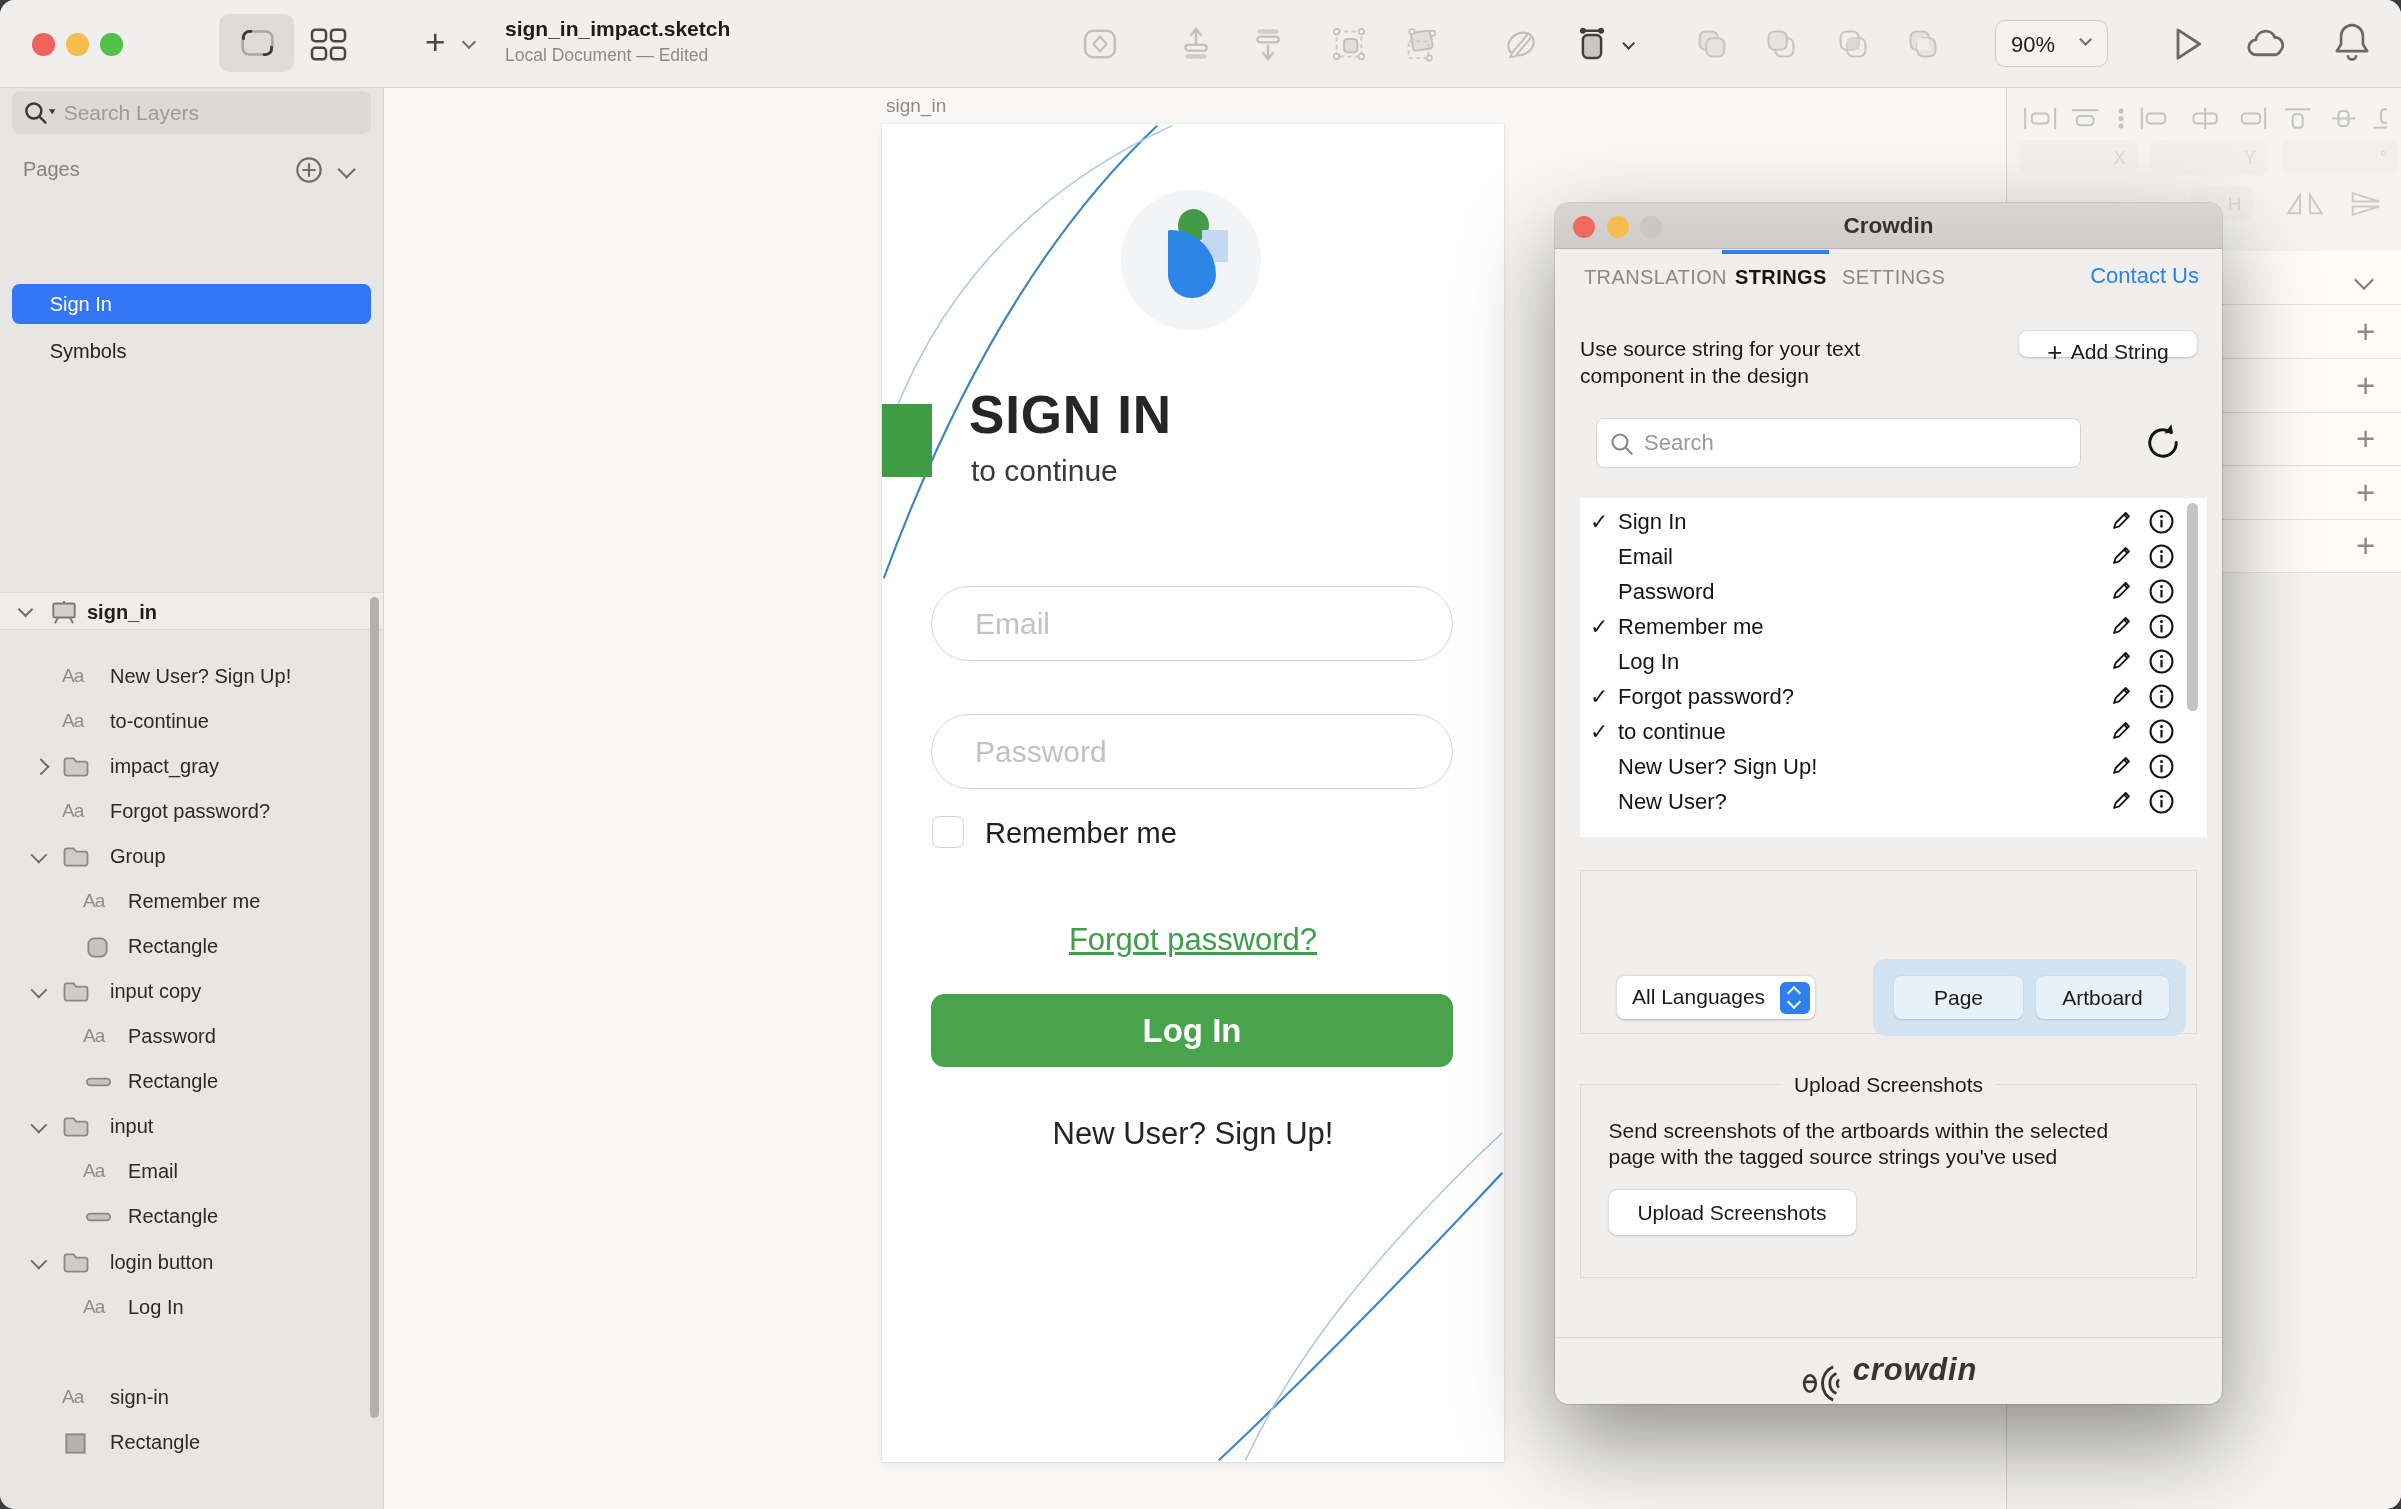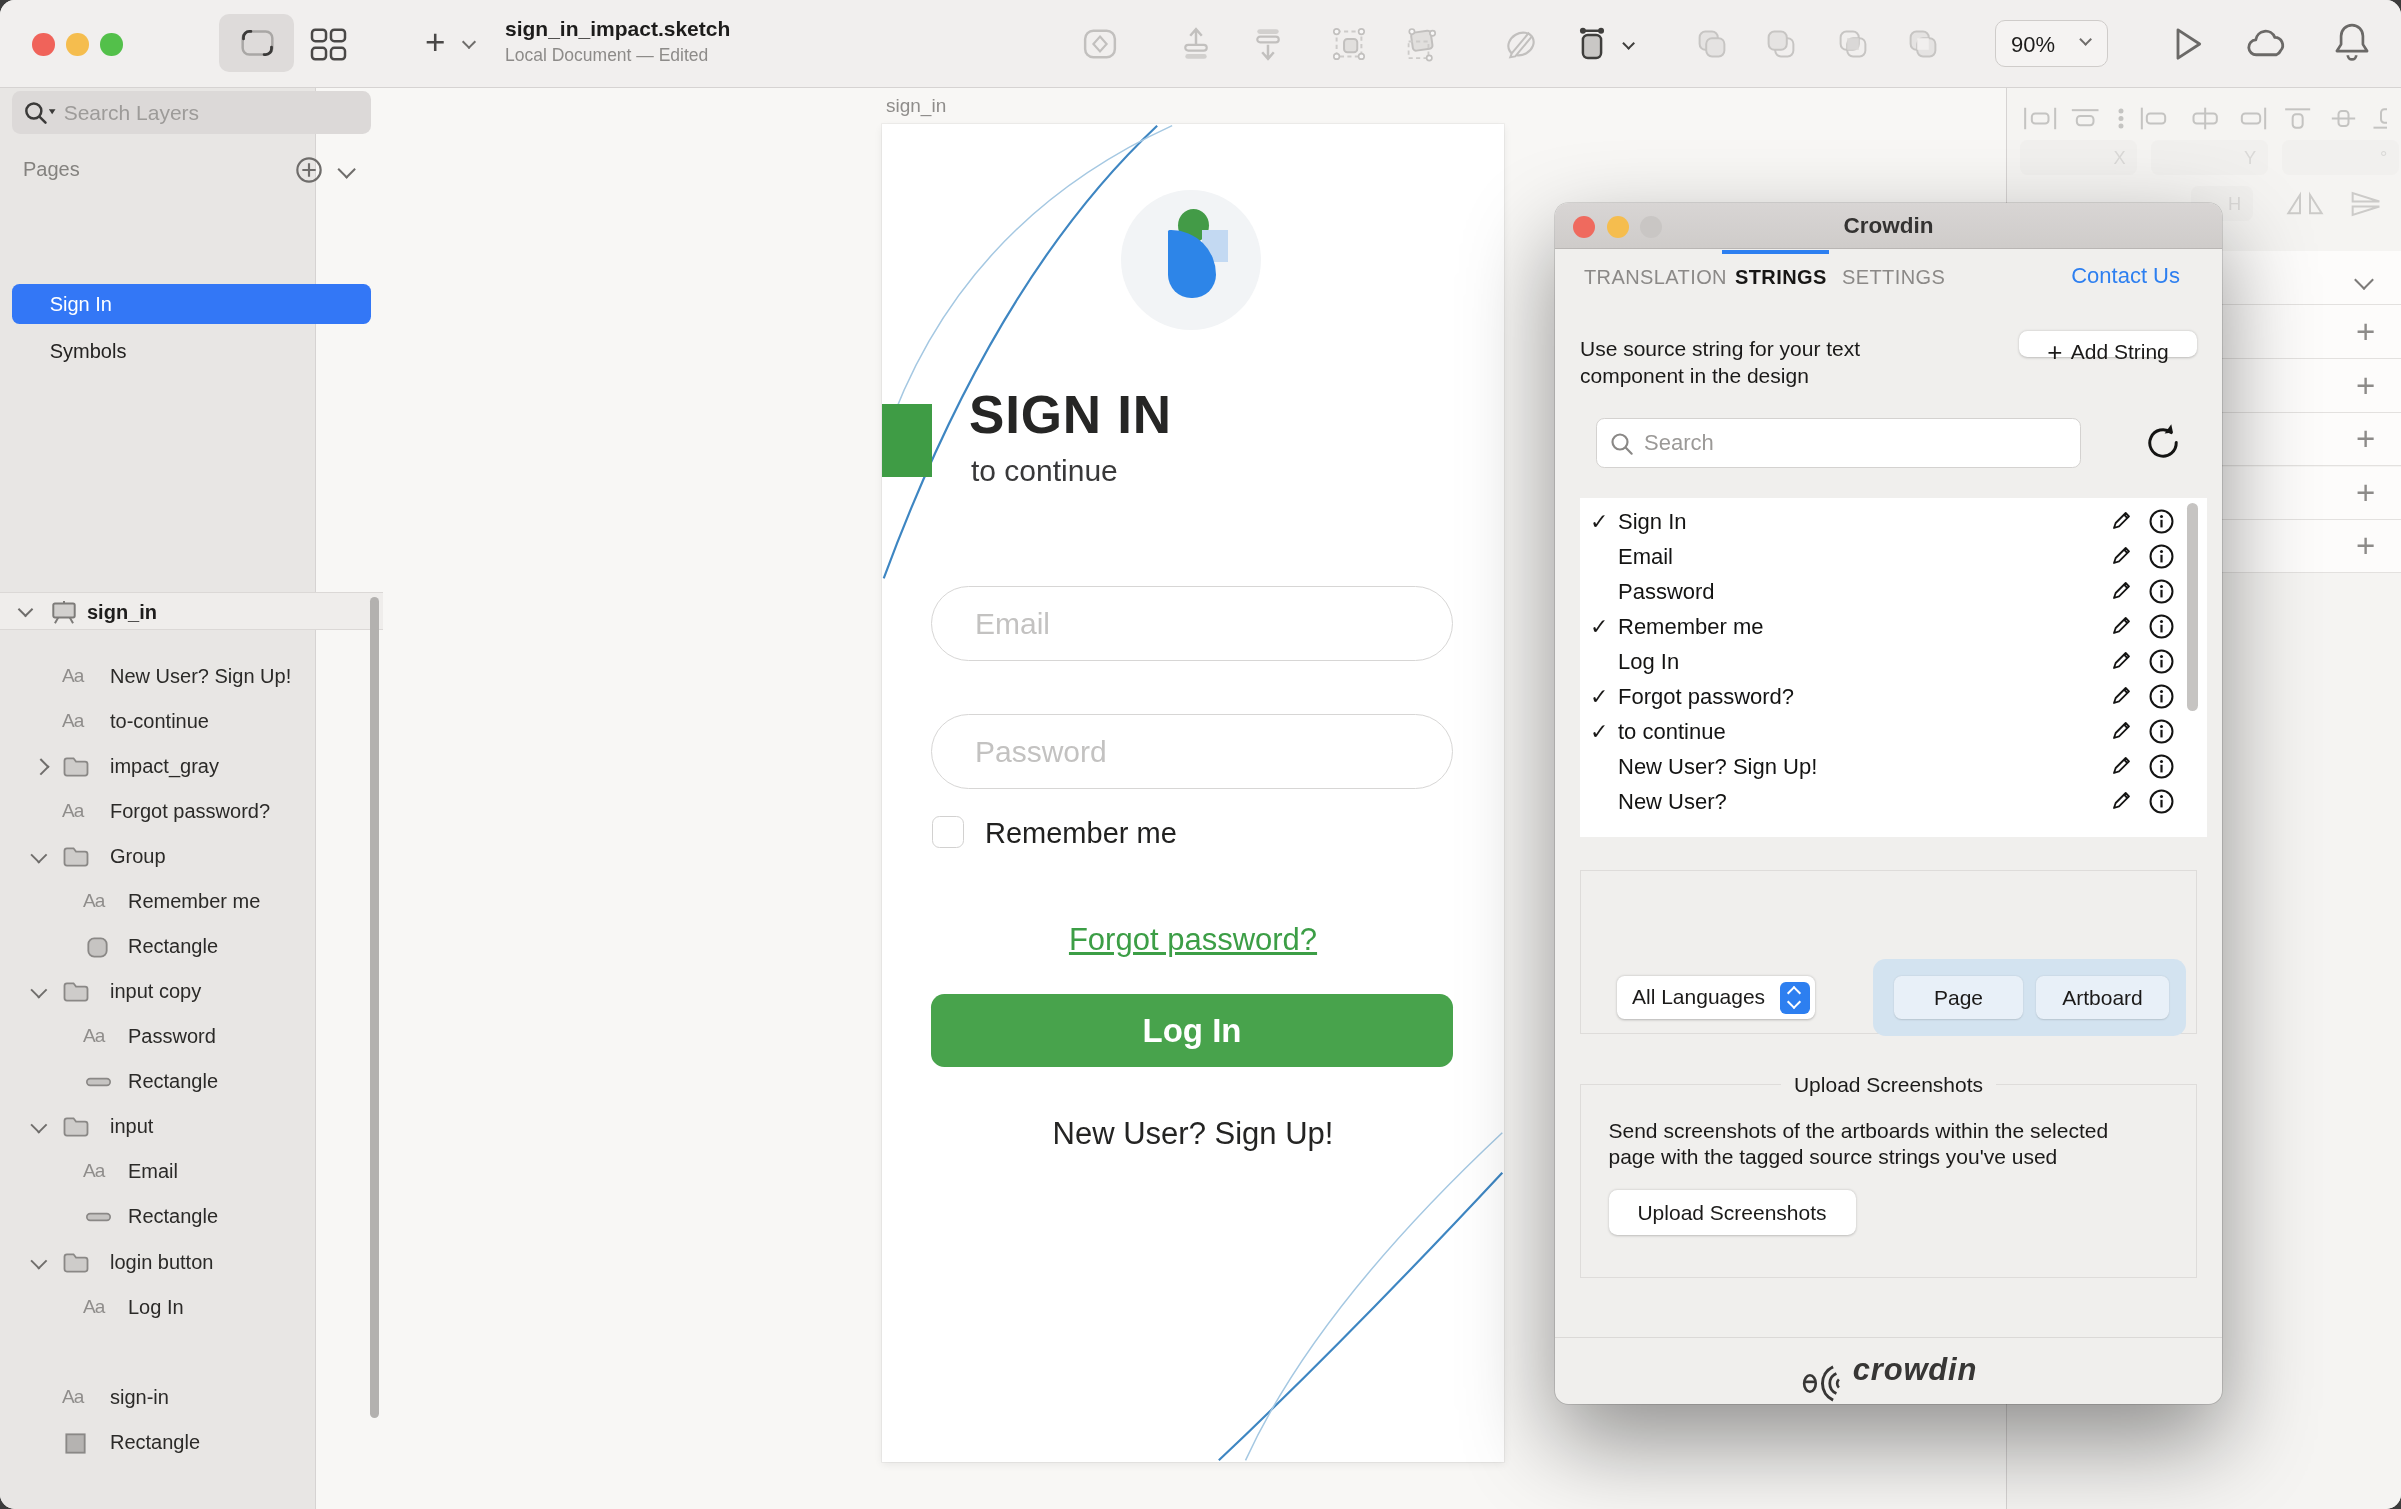--- a/index.html
+++ b/index.html
@@ -14,21 +14,21 @@
   .tb-title { position:absolute; left:505px; top:16.7px; font-size:21px; font-weight:700; color:#1d1c1b; }
   .tb-sub { position:absolute; left:505px; top:45px; font-size:17.5px; color:#8d8b89; }
   .tb-plus { position:absolute; left:425px; top:22px; font-size:35px; font-weight:300; color:#4a4847; }
   .chev { display:inline-block; width:13.3px; height:13.3px; border-right:2.1px solid #6f6d6b; border-bottom:2.1px solid #6f6d6b; transform:rotate(45deg); }
   .tbicon { position:absolute; top:25px; width:38px; height:38px; opacity:.55; }
   .tbicon.dark { opacity:1; }
   #zoom-select { position:absolute; left:1995px; top:20px; width:113px; height:47px; border:1.3px solid #cfccca; border-radius:10px; background:#f5f3f2; }
   #zoom-select .zval { position:absolute; left:15px; top:11px; font-size:22px; color:#1d1c1b; }
 
   
-  #left-sb { position:absolute; left:0; top:88px; width:316px; height:1421px; background:#e8e6e4; border-right:0.8px solid #d6d3d2; }
+  #left-sb { position:absolute; left:0; top:88px; width:384px; height:1421px; background:#e8e6e4; border-right:0.8px solid #d6d3d2; }
   #search-field { position:absolute; left:11.7px; top:3.3px; width:359px; height:43px; background:#dcd9d8; border-radius:8.3px; border:none; }
   #search-field input { position:absolute; left:52px; top:0; width:292px; height:43px; background:transparent; border:none; outline:none; font-size:21px; color:#3a3938; font-family:"Liberation Sans",sans-serif; }
   #search-field input::placeholder { color:#9d9b99; }
   .pages-hdr { position:absolute; left:23px; top:70px; font-size:20px; color:#84827f; }
   .page-row { position:absolute; left:11.7px; width:359px; height:40px; border-radius:7.5px; font-size:20px; line-height:40px; padding-left:38px; color:#232221; }
   .page-row.sel { background:#3377f6; color:#fff; }
   .layers-hdr { position:absolute; left:0; top:504px; width:383px; height:38px; background:#efedeb; border-top:0.8px solid #dbd8d6; border-bottom:0.8px solid #dbd8d6; }
   .lrow { position:absolute; left:0; width:383px; height:45px; font-size:20px; color:#2b2a28; }
   .lrow .lbl { position:absolute; top:11px; white-space:nowrap; }
   .aa { position:absolute; top:11px; font-size:19px; color:#8f8d8b; letter-spacing:-0.8px; }
@@ -66,21 +66,21 @@
   .faded { opacity:.45; }
 
   
   #cw { position:absolute; left:1555px; top:203px; width:667px; height:1201px; background:#f0efed; border-radius:13.3px; box-shadow:0 0 0 0.8px rgba(0,0,0,.16), 0 38px 92px rgba(0,0,0,.42); z-index:20; }
   #cw-titlebar { position:absolute; left:0; top:0; width:667px; height:46px; background:linear-gradient(#d8d5d4,#cfccca); border-radius:13.3px 13.3px 0 0; border-bottom:0.8px solid #b9b6b4; }
   #cw-title { position:absolute; left:0; top:10px; width:667px; text-align:center; font-size:22.5px; font-weight:700; color:#343332; }
   .cw-tl { position:absolute; top:12.5px; width:22px; height:22px; border-radius:50%; }
   #cw-indicator { position:absolute; left:167px; top:47px; width:107px; height:4.2px; background:#2d7ff0; }
   .cw-tab { position:absolute; top:63px; font-size:20px; letter-spacing:0.4px; color:#8b8987; }
   .cw-tab.active { color:#171615; font-weight:700; }
-  #cw-contact { position:absolute; right:42px; top:60px; font-size:22px; color:#2d7ff0; }
+  #cw-contact { position:absolute; right:23px; top:60px; font-size:22px; color:#2d7ff0; }
   #cw-intro { position:absolute; left:25px; top:132px; width:359px; font-size:21px; line-height:27px; color:#1b1a19; }
   .cw-btn { background:#fff; border-radius:8.3px; box-shadow:0 0.8px 2.5px rgba(0,0,0,.22); font-size:21px; color:#1b1a19; text-align:center; }
   #cw-addstring { position:absolute; right:25px; top:128px; width:178px; height:26px; line-height:42px; }
   #cw-addstring .plus { font-size:26px; font-weight:300; margin-right:8.3px; vertical-align:-1.7px; }
   #cw-search { position:absolute; left:25px; top:215px; width:485px; height:50px; background:#fff; border:1.3px solid #d4d2d0; border-radius:8.3px;margin-left:16px; }
   #cw-search input { position:absolute; left:47px; top:0; width:417px; height:48px; border:none; outline:none; background:transparent; font-size:22px; color:#3a3938; font-family:"Liberation Sans",sans-serif; }
   #cw-search input::placeholder { color:#9b9997; }
   #cw-list { position:absolute; left:25px; top:295px; width:627px; height:339px; background:#fff; overflow:hidden; }
   .srow { position:relative; width:627px; height:35px; }
   .srow .chk { position:absolute; left:10px; top:5.8px; font-size:22px; color:#1b1a19; }

